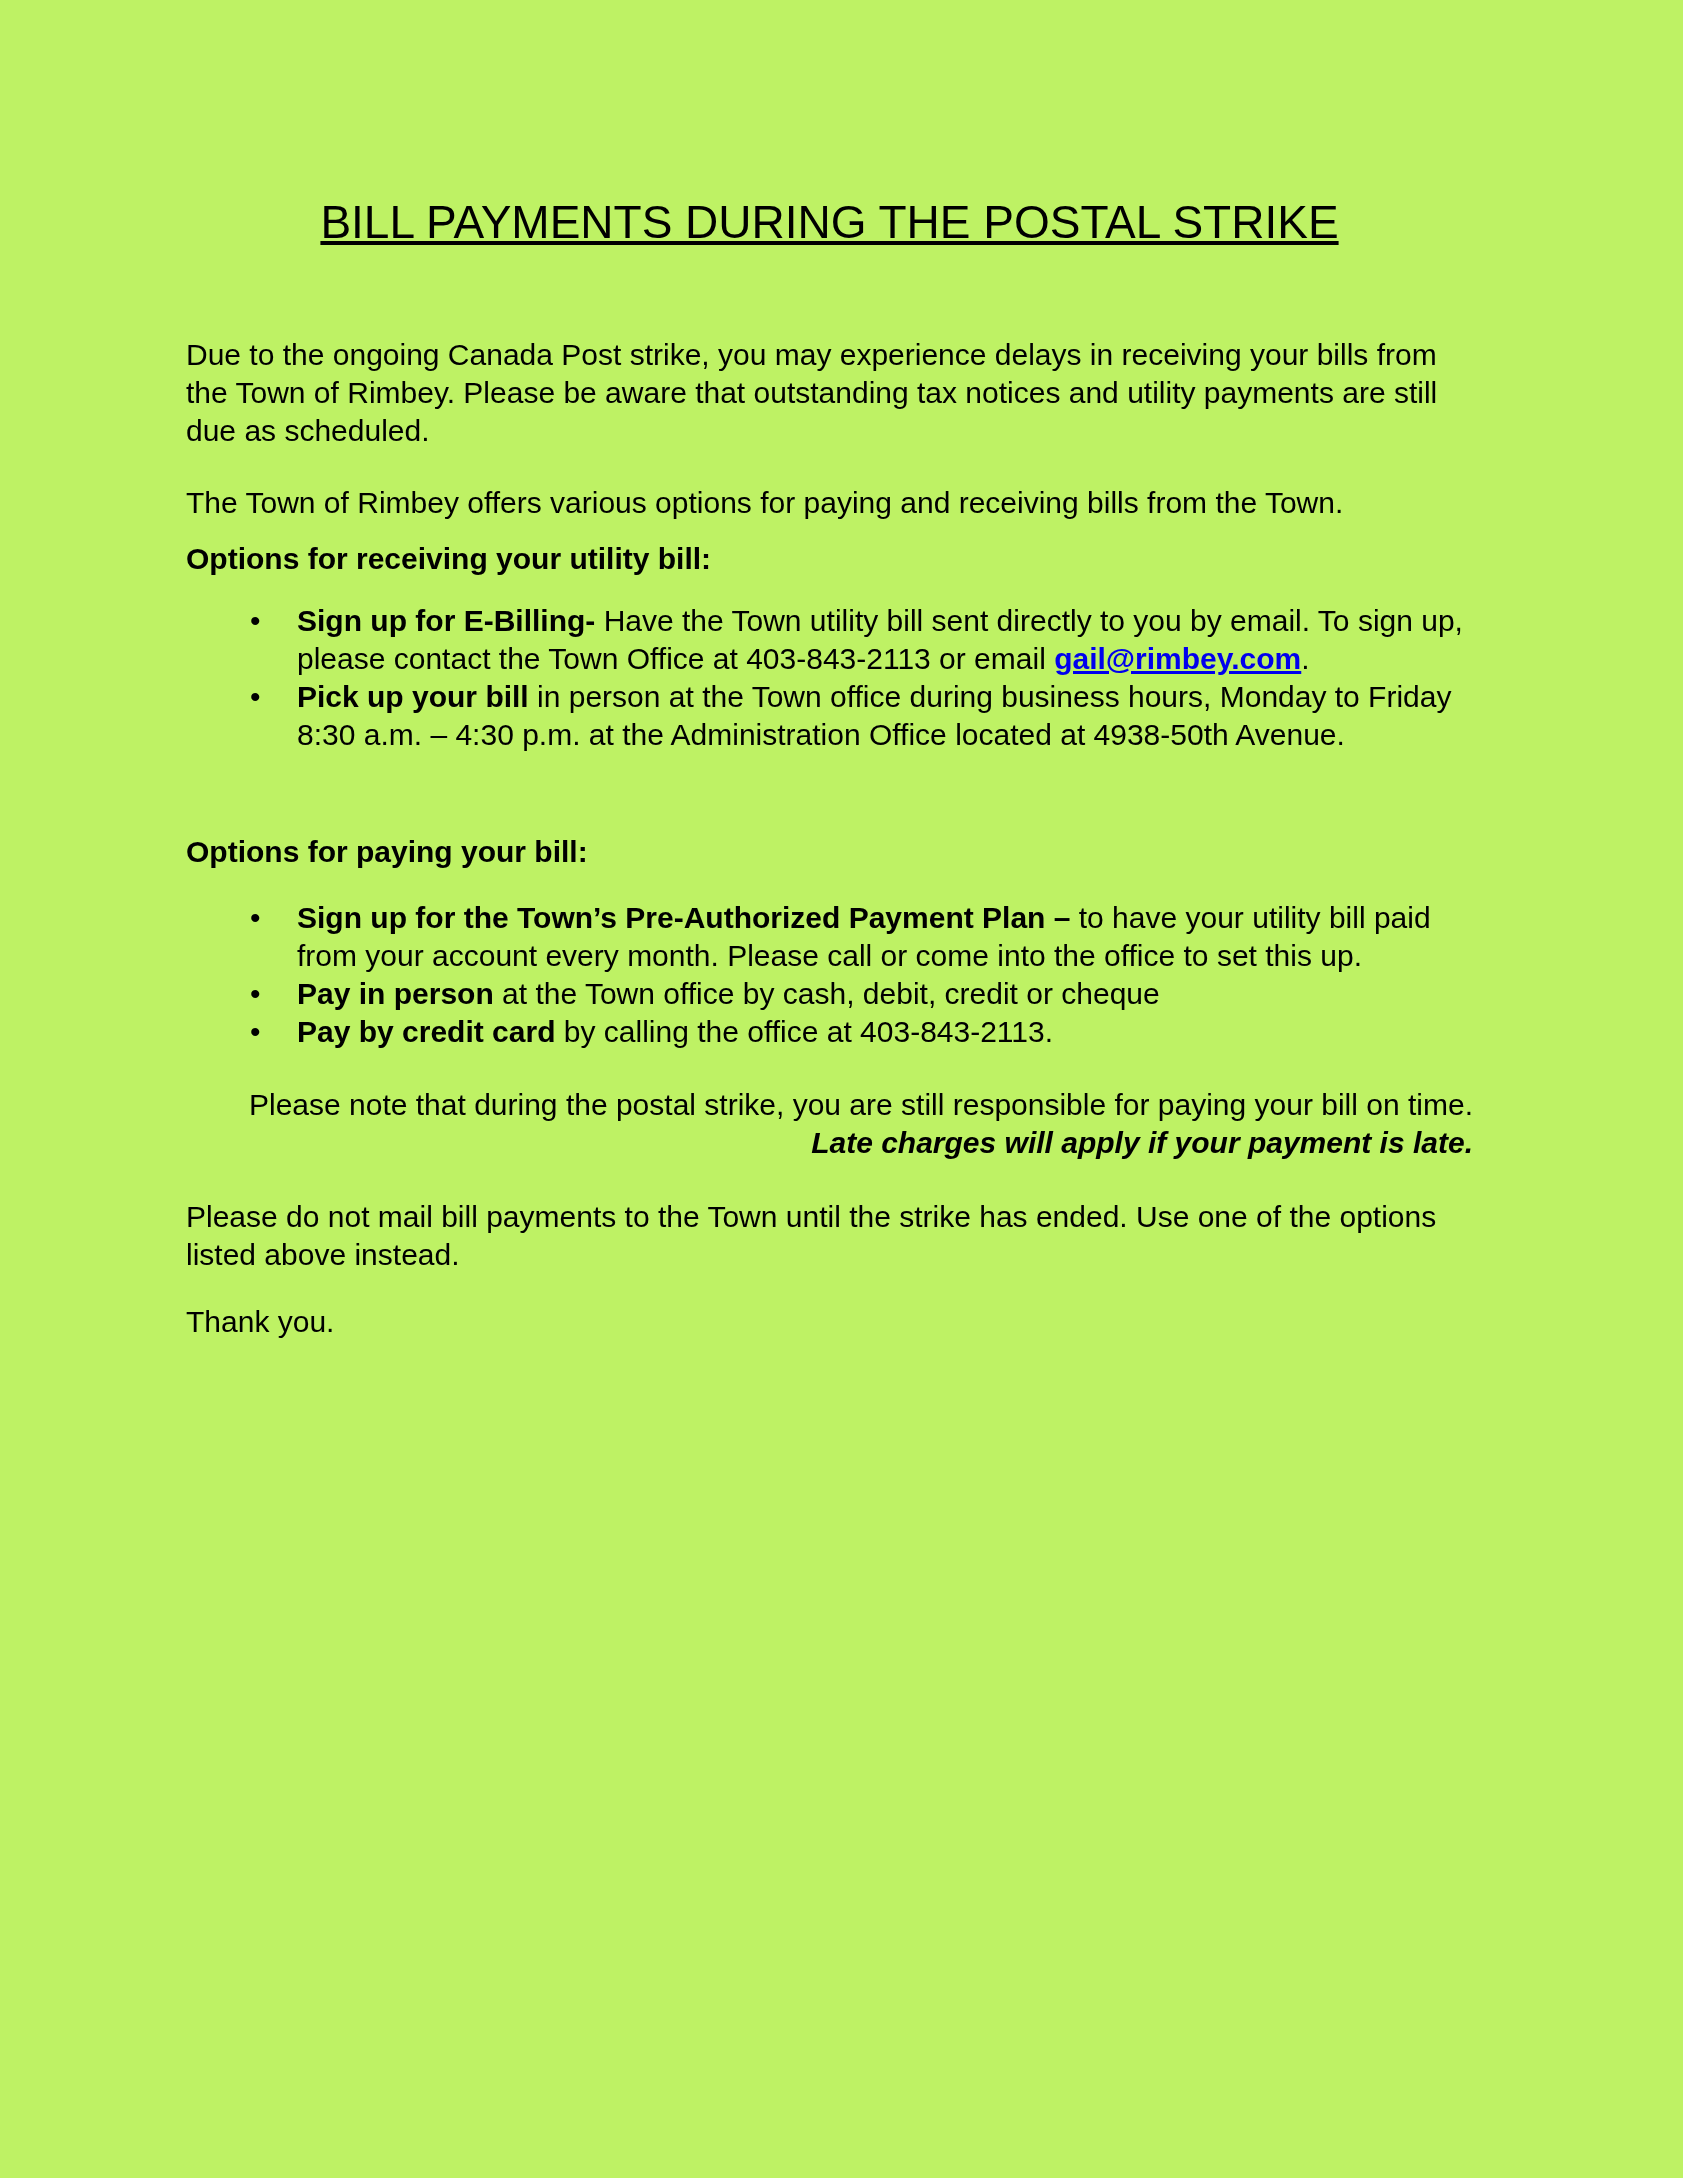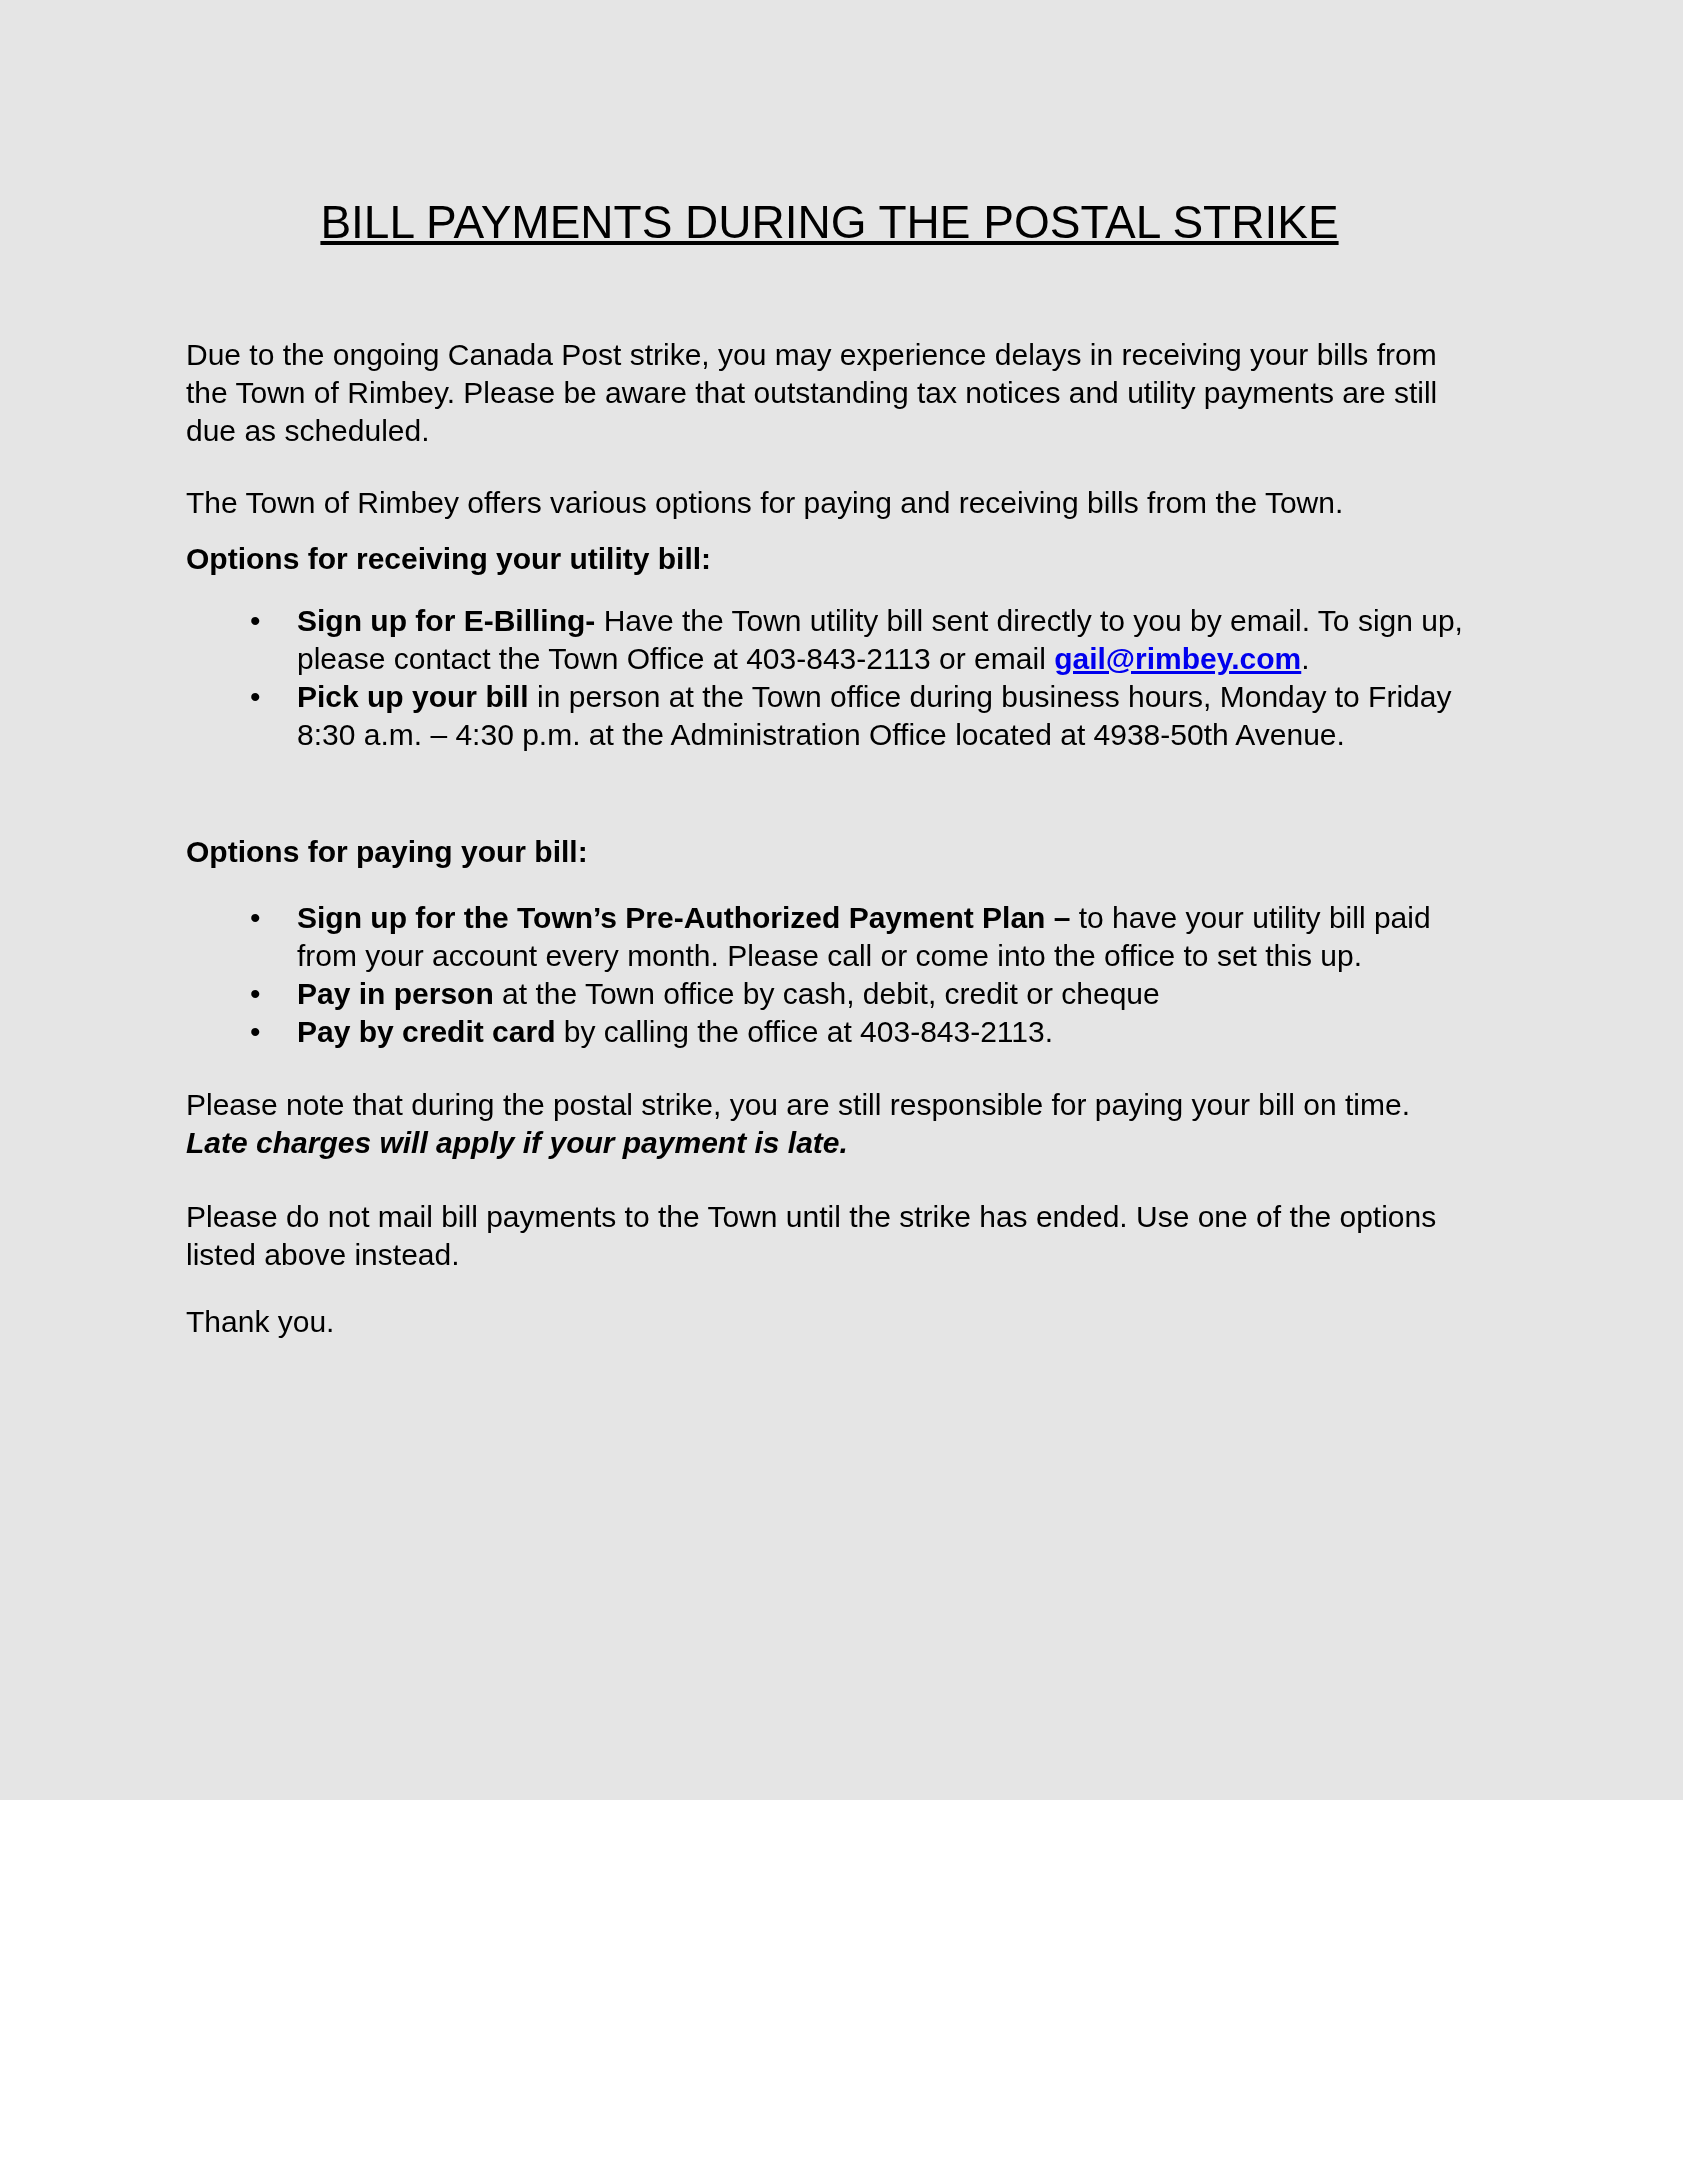--- a/index.html
+++ b/index.html
@@ -1,20 +1,20 @@
 <!DOCTYPE html>
 <html><head>
 <meta charset="utf-8">
 <style>
   html, body { margin: 0; padding: 0; background: #ffffff; }
   .page {
     position: relative;
     width: 1683px;
-    height: 1800px;
-    background: #e5e5e5;
+    height: 2178px;
+    background: #bef264;
     color: #000000;
     font-family: "Liberation Sans", sans-serif;
     font-size: 30px;
     line-height: 38px;
     box-sizing: border-box;
     padding: 195px 0 0 186px;
     overflow: hidden;
   }
   .content { width: 1287px; }
   .doc-title {
@@ -40,21 +40,21 @@
   ul.bullets-paying    { margin-bottom: 35px; }
   ul.bullets li { position: relative; }
   .dot {
     position: absolute;
     left: -47px;
     top: 0;
     font-size: 30px;
     color: #000000;
   }
   .b { font-weight: bold; }
-  .p-note { margin-bottom: 36px; }
+  .p-note { margin-bottom: 36px; text-align: right; }
   .note-bold { display: block; font-weight: bold; font-style: italic; }
   .p-mail { margin-bottom: 29px; }
   a.email-link {
     color: #0000EE;
     font-weight: bold;
     text-decoration: underline;
     cursor: pointer;
   }
 </style>
 </head>

